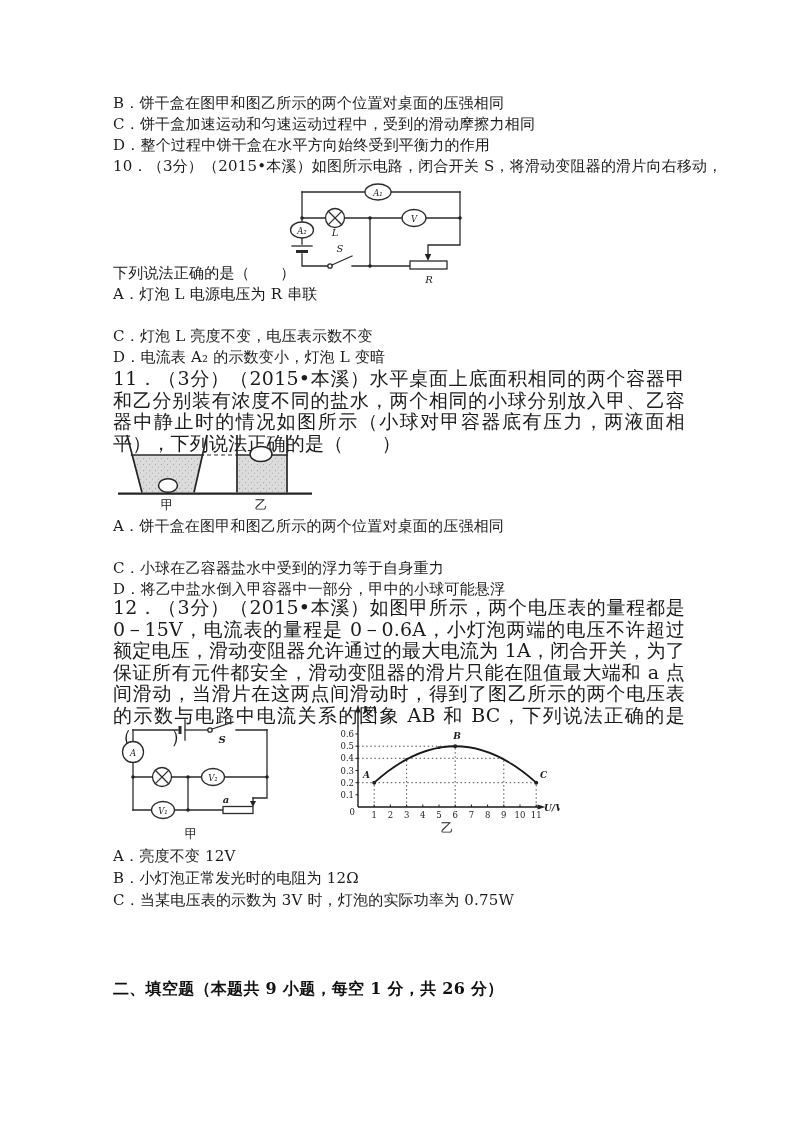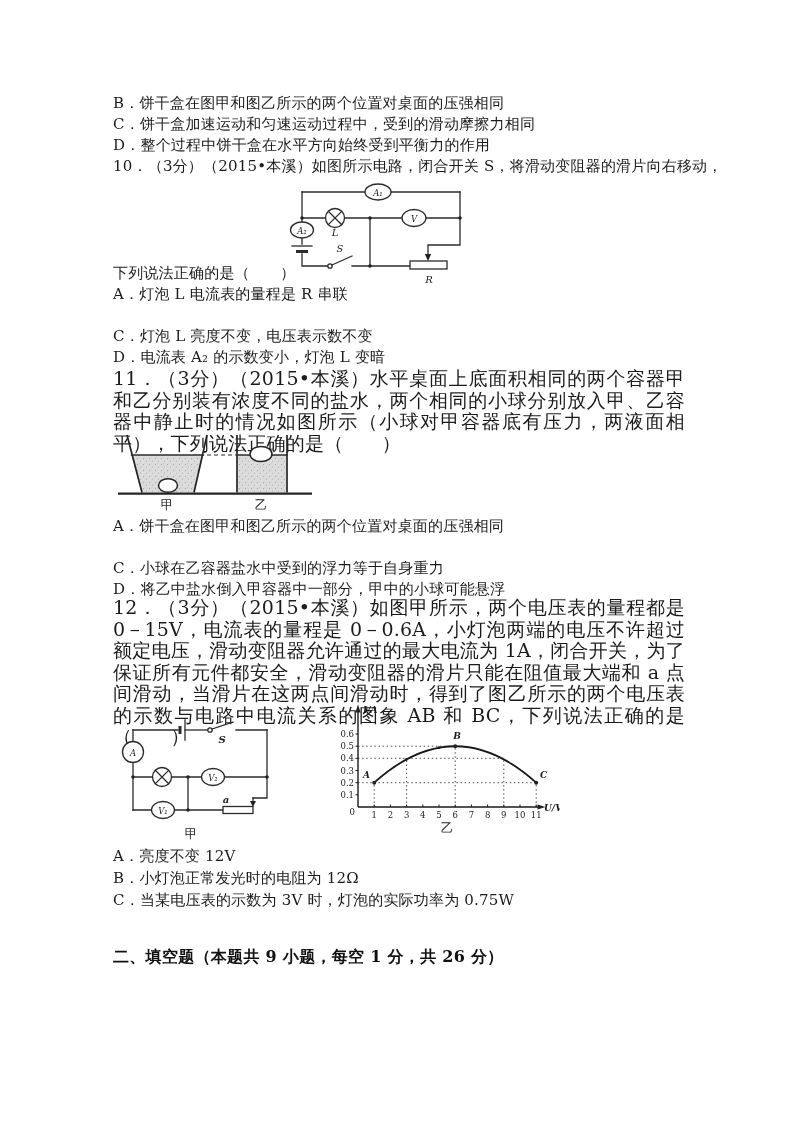--- a/index.html
+++ b/index.html
@@ -97,21 +97,21 @@
     </g>
     <g>
       <circle class="dot" cx="34" cy="35" r="1.8"></circle>
       <circle class="dot" cx="102" cy="35" r="1.8"></circle>
       <circle class="dot" cx="192" cy="35" r="1.8"></circle>
       <circle class="dot" cx="102" cy="83" r="1.8"></circle>
     </g>
   </svg>
 
   <div class="tline" style="top:263px">下列说法正确的是（　　）</div>
-  <div class="tline" style="top:284px">A．灯泡 L 电流表的量程是 R 串联</div>
+  <div class="tline" style="top:284px">A．灯泡 L 电源电压为 R 串联</div>
   <div class="tline" style="top:347px">D．电流表 A₂ 的示数变小，灯泡 L 变暗</div>
   <div class="tline" style="top:326px">C．灯泡 L 亮度不变，电压表示数不变</div>
 
   <div class="para" style="top:368px">11．（3分）（2015•本溪）水平桌面上底面积相同的两个容器甲和乙分别装有浓度不同的盐水，两个相同的小球分别放入甲、乙容器中静止时的情况如图所示（小球对甲容器底有压力，两液面相平），下列说法正确的是（　　）</div>
 
   <svg class="fig" style="left:100px;top:433px;width:215px;height:80px" viewBox="0 0 215 80">
     <defs>
       <pattern id="speckle" width="6" height="6" patternUnits="userSpaceOnUse">
         <rect width="6" height="6" fill="#dcdcdc"></rect>
         <circle cx="1.5" cy="1.6" r="0.7" fill="#a2a2a2"></circle>
@@ -248,15 +248,15 @@
     <text class="ptlabel" x="40" y="78" text-anchor="end">A</text>
     <text class="ptlabel" x="127" y="39" text-anchor="middle">B</text>
     <text class="ptlabel" x="210" y="78" text-anchor="start">C</text>
     <text class="cap" x="117" y="132">乙</text>
   </svg>
 
   <div class="tline" style="top:846px">A．亮度不变 12V</div>
   <div class="tline" style="top:868px">B．小灯泡正常发光时的电阻为 12Ω</div>
   <div class="tline" style="top:890px">C．当某电压表的示数为 3V 时，灯泡的实际功率为 0.75W</div>
 
-  <div class="heading" style="top:946px">二、填空题（本题共 9 小题，每空 1 分，共 26 分）</div>
+  <div class="heading" style="top:978px">二、填空题（本题共 9 小题，每空 1 分，共 26 分）</div>
 
 </div>
 
 </body></html>

